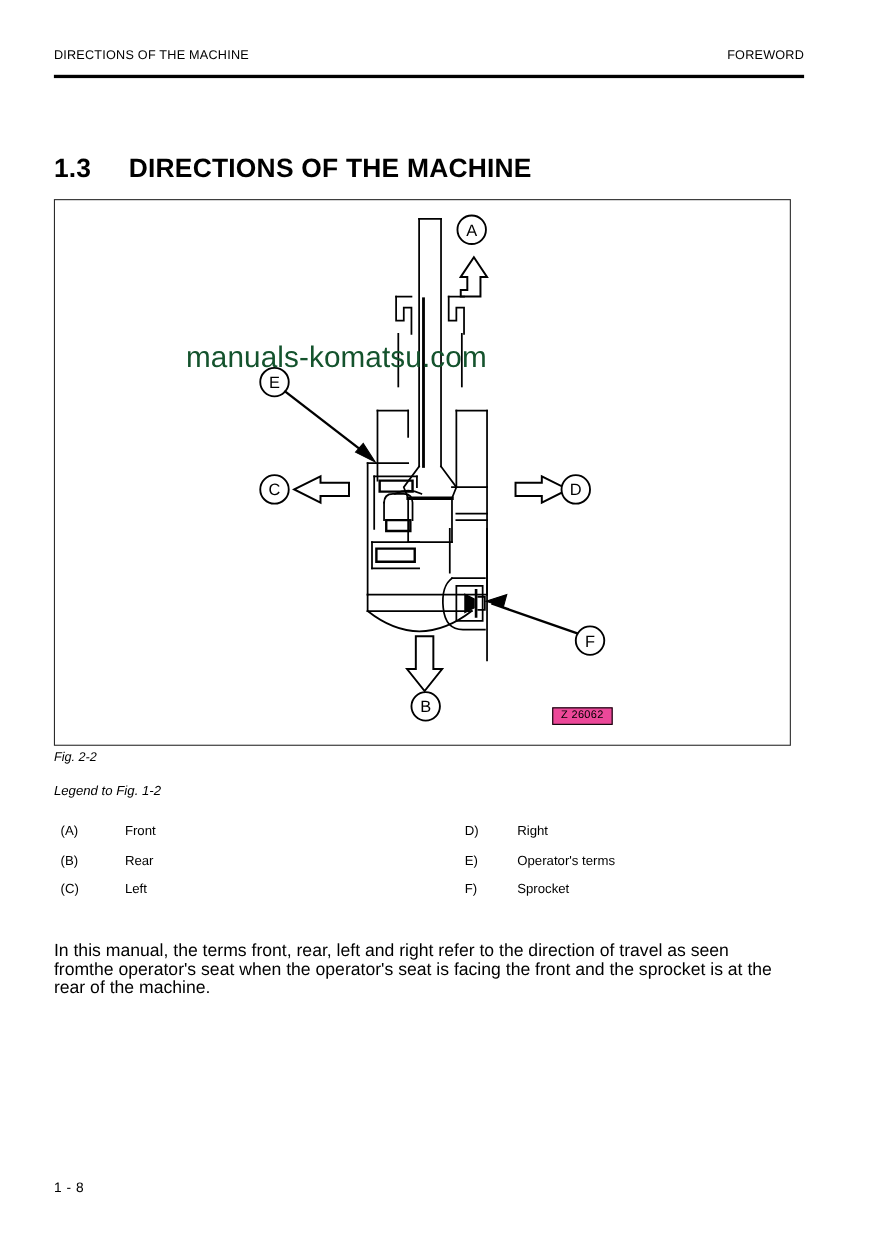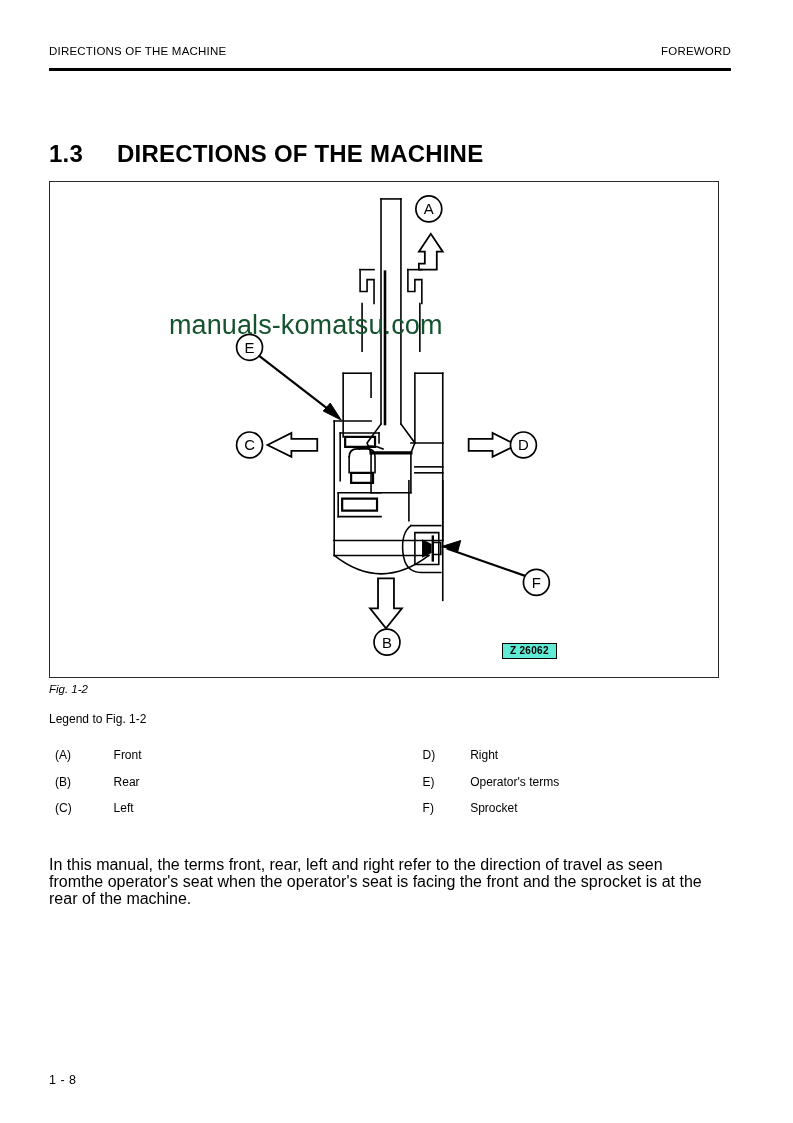--- a/index.html
+++ b/index.html
@@ -98,40 +98,41 @@
   }
 
   
   #drawing-code {
     position: absolute;
     left: 452px;
     top: 461px;
     border: 1.6px solid #000000;
     padding: 1px 7px 2px 7px;
     font-size: 10px;
-    font-weight: bold;
+    font-weight: normal;
     letter-spacing: 0.3px;
-    background: #5eead4;
+    background: #ec4899;
   }
 
   
   #figure-caption {
     position: absolute;
     left: 49px;
     top: 683px;
     font-size: 11.5px;
     font-style: italic;
   }
 
   
   #legend-title {
     position: absolute;
     left: 49px;
     top: 712px;
     font-size: 12px;
+    font-style: italic;
   }
   #legend-table {
     position: absolute;
     left: 49px;
     top: 748px;
     width: 682px;
     border-collapse: collapse;
     font-size: 12px;
   }
   #legend-table td {
@@ -322,21 +323,21 @@
       <circle cx="488" cy="402" r="13" fill="#ffffff" stroke="#000000" stroke-width="1.7"></circle>
       <text x="488" y="407.5" text-anchor="middle" font-family="Liberation Sans, sans-serif" font-size="15" fill="#000000">F</text>
     </g>
   </svg>
 
   <div id="watermark">manuals-komatsu.com</div>
 
   <div id="drawing-code">Z 26062</div>
 </div>
 
-<div id="figure-caption">Fig. 1-2</div>
+<div id="figure-caption">Fig. 2-2</div>
 
 <div id="legend-title">Legend to Fig. 1-2</div>
 
 <table id="legend-table">
   <tbody>
     <tr>
       <td class="key-l">(A)</td>
       <td class="val-l">Front</td>
       <td class="key-r">D)</td>
       <td class="val-r">Right</td>

